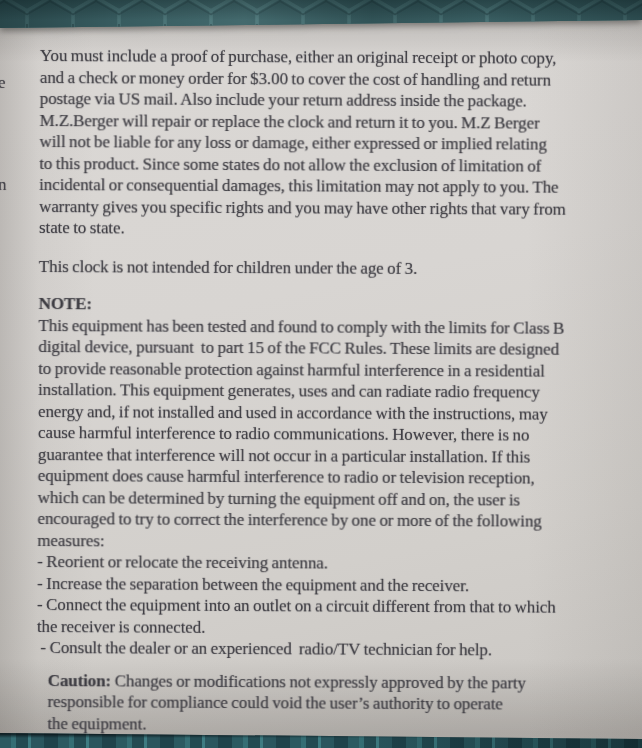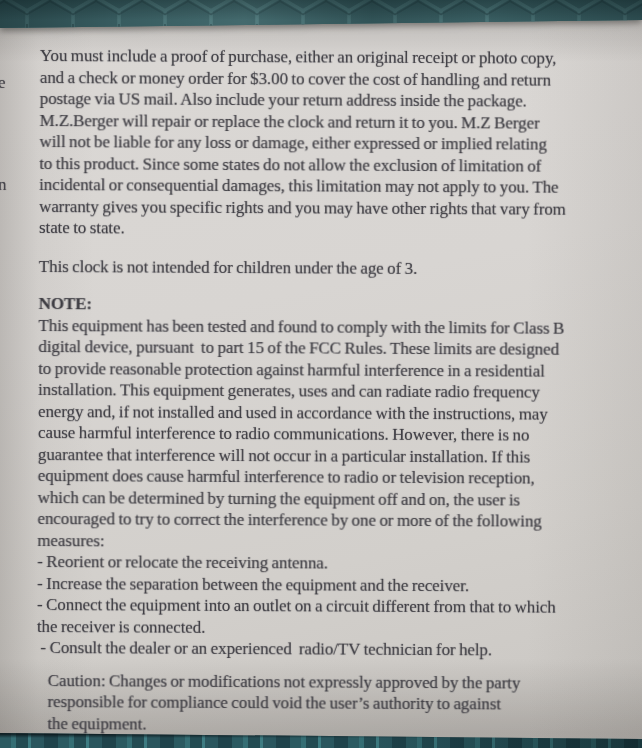--- a/index.html
+++ b/index.html
@@ -58,21 +58,21 @@
     color:#3e3d43; font-size:17px; line-height:21.5px;
     letter-spacing:-0.1px; word-spacing:-0.6px;
     text-shadow:0 0 1px rgba(62,60,68,.5);
     filter:blur(0.22px);
   }
   .para { margin:0; white-space:pre; }
   .heading { margin:0; font-weight:bold; white-space:pre; }
   .mb-warranty { margin-bottom:17px; }
   .mb-children { margin-bottom:16px; }
   .caution { margin-top:11px; padding-left:11px; }
-  .caution strong { font-weight:normal; }
+  .caution strong { font-weight:bold; }
   .caution span { white-space:pre; }
   
   .frag {
     position:absolute; left:-2px; color:#47464c; font-size:17px; line-height:1;
     text-shadow:0 0 1px rgba(62,60,68,.5); filter:blur(0.25px);
   }
   .frag-e { top:74px; }
   .frag-n { top:176px; }
 </style>
 </head>
@@ -107,21 +107,21 @@
 equipment does cause harmful interference to radio or television reception,
 which can be determined by turning the equipment off and on, the user is
 encouraged to try to correct the interference by one or more of the following
 measures:
 - Reorient or relocate the receiving antenna.
 - Increase the separation between the equipment and the receiver.
 - Connect the equipment into an outlet on a circuit different from that to which
 the receiver is connected.
  - Consult the dealer or an experienced  radio/TV technician for help.</p>
     <p class="para caution"><strong>Caution:</strong><span> Changes or modifications not expressly approved by the party
-responsible for compliance could void the user’s authority to against
+responsible for compliance could void the user’s authority to operate
 the equipment.</span></p>
   </div>
 
   <div class="band-top-wrap">
     <div class="band-top">
       <svg width="642" height="34">
         <defs>
           <pattern id="hx" width="46" height="80" patternUnits="userSpaceOnUse" patternTransform="translate(4,-56)">
             <g fill="none" stroke="#4e797c" stroke-width="3" stroke-linejoin="round" opacity="0.9">
               <path d="M0,-26.5 L23,-13.25 L23,13.25 L0,26.5 L-23,13.25 L-23,-13.25 Z"></path>

